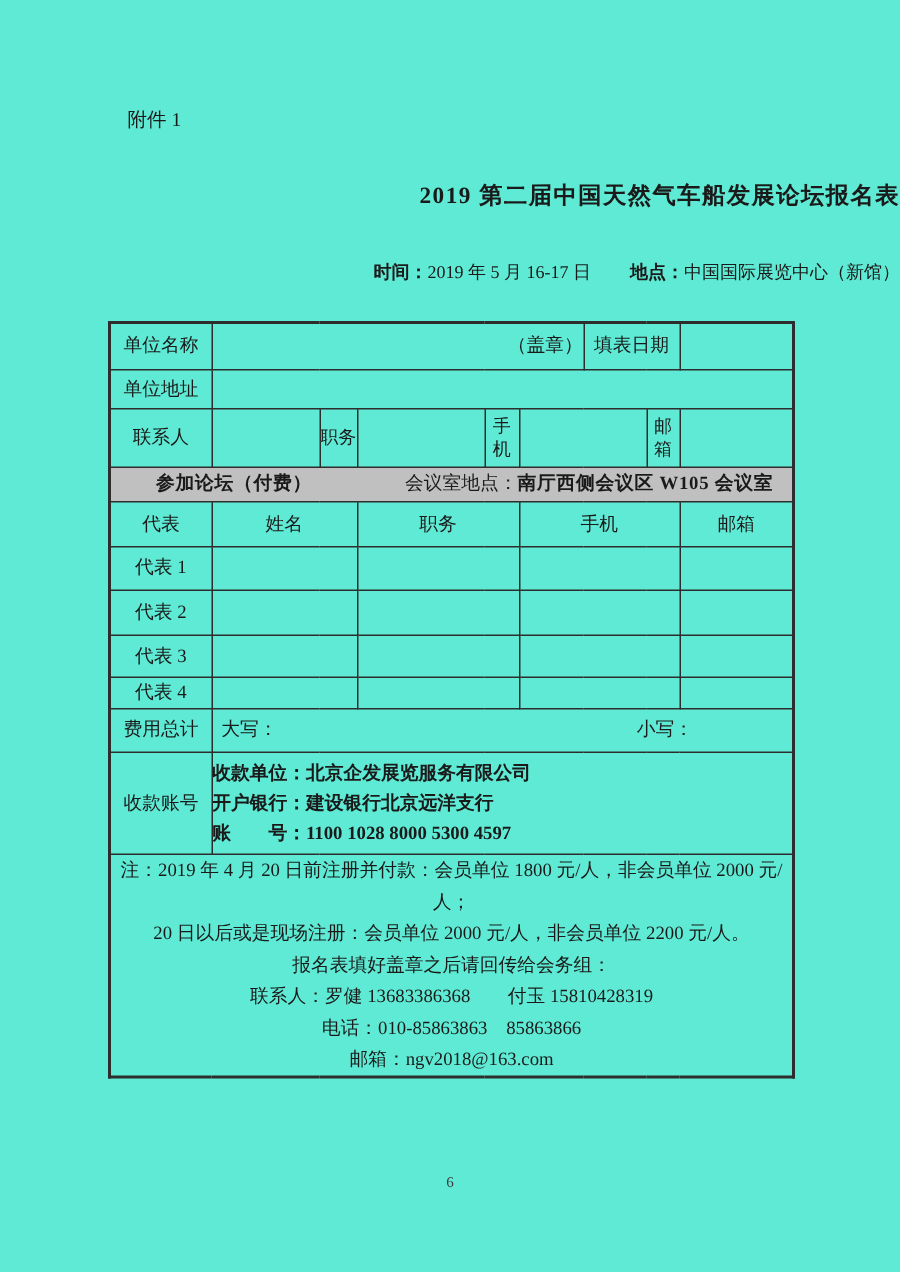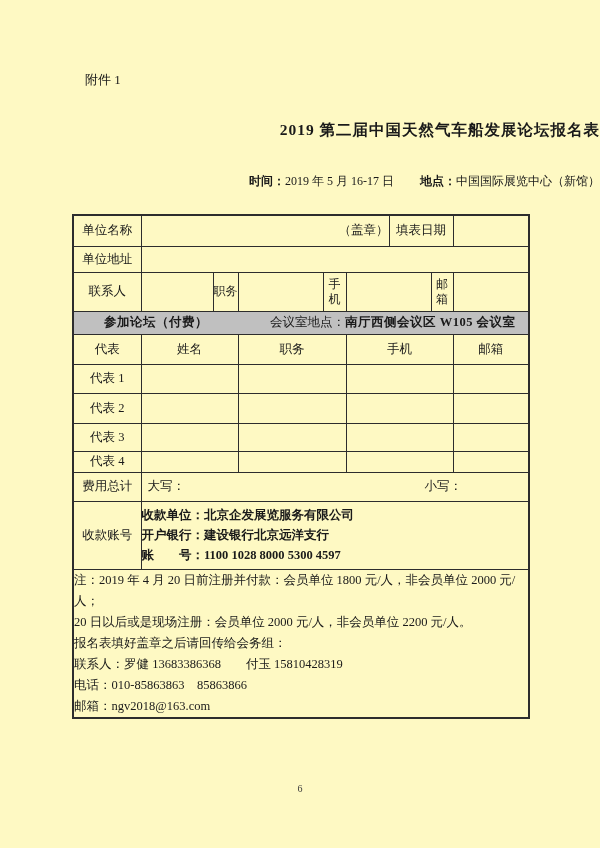--- a/index.html
+++ b/index.html
@@ -1,17 +1,17 @@
 <!DOCTYPE html>
 <html><head>
 <meta charset="utf-8">
 <style>
   html,body{margin:0;padding:0;background:#ffffff;}
   .sheet{
-    position:relative;width:600px;height:848px;background:#fef9c3;
+    position:relative;width:600px;height:848px;background:#5eead4;
     font-family:"Liberation Serif","DejaVu Serif",serif;color:#1a1a1a;
     overflow:hidden;
   }
   .b{font-weight:bold;}
   .attachment{position:absolute;left:85px;top:71px;font-size:13px;}
   .title{position:absolute;left:0;right:0;top:120px;text-align:right;
          font-size:15.5px;font-weight:bold;letter-spacing:1px;}
   .meta{position:absolute;left:0;right:0;top:173px;text-align:right;font-size:12px;}
   .meta .loc{margin-left:26px;}
 
@@ -28,21 +28,21 @@
   tr.r2{height:26px;}
   tr.r3{height:39px;border-radius:9px;}
   tr.r4{height:23px;}
   tr.r5{height:30px;}
   tr.rep1{height:29px;}
   tr.rep2{height:30px;}
   tr.rep3{height:28px;padding-left:15px;}
   tr.rep4{height:21px;}
   tr.fee{height:29px;}
   tr.acct{height:68px;}
-  tr.notes{height:128px;}
+  tr.notes{height:128px;text-align:center;}
 
   td.seal-cell{text-align:right;padding-right:16px;}
   td.section{
     background:#c0c0c0;
   }
   .section-inner{display:flex;align-items:center;}
   .section-inner .left{margin-left:30px;font-weight:bold;letter-spacing:.5px;}
   .section-inner .room{margin-left:62px;}
   .section-inner .room .b{letter-spacing:.5px;}
 

